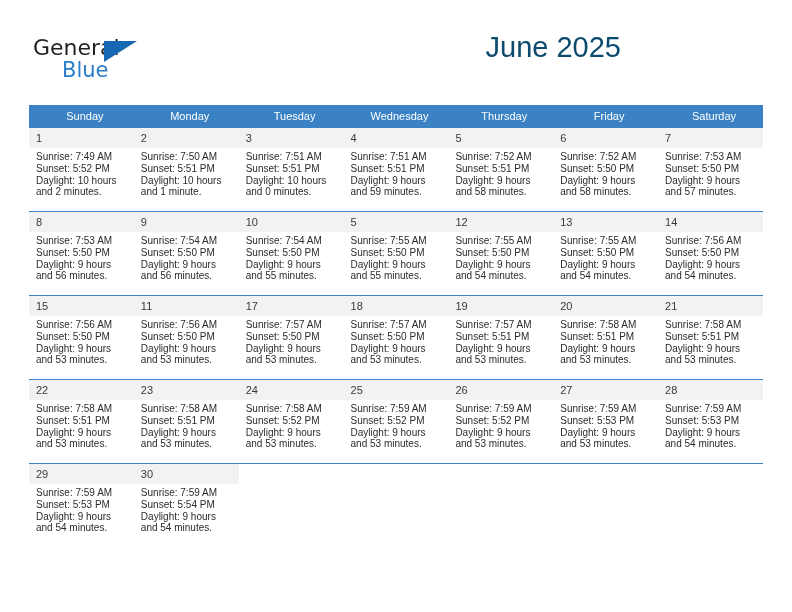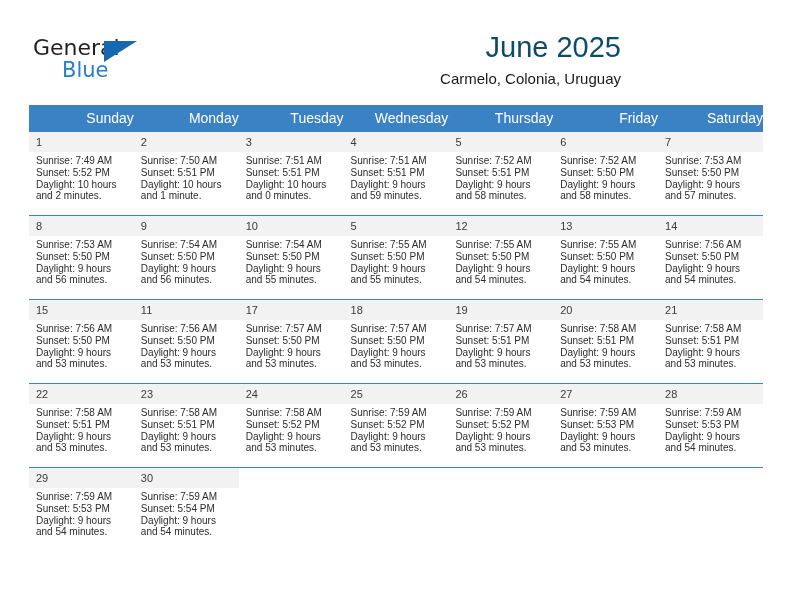--- a/index.html
+++ b/index.html
@@ -93,23 +93,23 @@
     position: absolute;
     left: 29px;
     top: 105px;
     width: 734px;
     border-collapse: collapse;
     table-layout: fixed;
   }
   .calendar th {
     background: #3b82c4;
     color: #ffffff;
-    font-size: 14px;
+    font-size: 11px;
     font-weight: 400;
-    text-align: right;
+    text-align: center;
     padding: 5px 0 5px 7px;
     height: 11px;
     border: none;
   }
   .calendar td {
     vertical-align: top;
     padding: 0;
     width: 104.85px;
     border-top: 1px solid #3b82c4;
     background: #ffffff;
@@ -147,21 +147,20 @@
   <div class="header">
 
     <div class="logo">
       <span class="logo-general">General</span>
       <span class="logo-tri"></span>
       <span class="logo-blue">Blue</span>
     </div>
 
     <div class="title-block">
       <div class="cal-title">June 2025</div>
-      <div class="cal-subtitle">Carmelo, Colonia, Uruguay</div>
     </div>
 
   </div>
 
   <table class="calendar">
     <thead>
       <tr>
         <th>Sunday</th>
         <th>Monday</th>
         <th>Tuesday</th>

